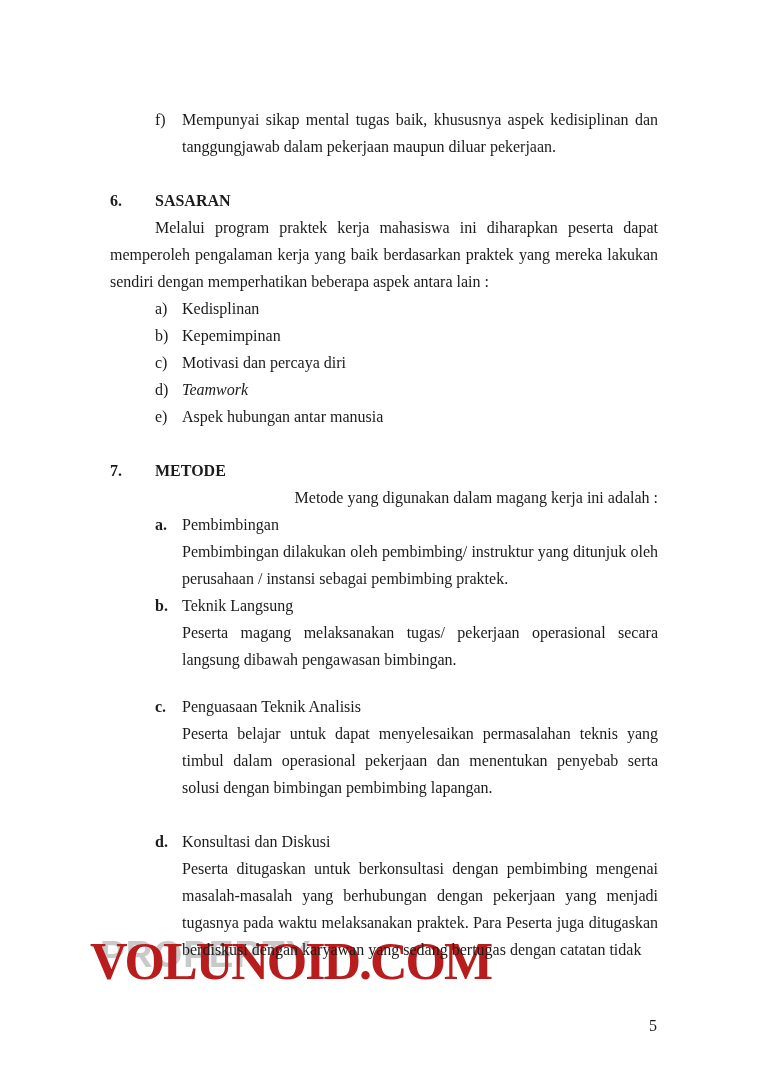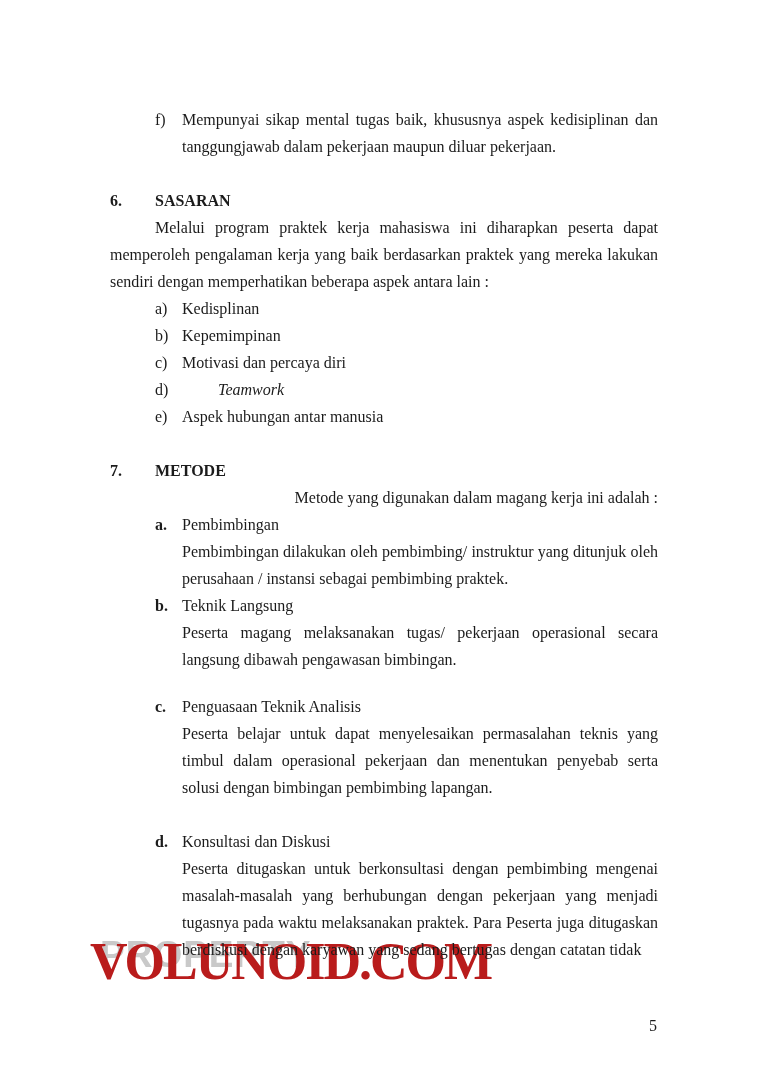--- a/index.html
+++ b/index.html
@@ -48,21 +48,21 @@
   .intro-line { margin: 0; padding-left: 45px; text-align: right; }
 
   .method { display: flex; }
   .method .marker { flex: 0 0 27px; margin-left: 45px; font-weight: 700; }
   .method .mbody { flex: 1; }
   .method-title { font-weight: 400; text-align: left; }
   .method-text { text-align: justify; }
 
   .mt-line { margin-top: 27px; }
   .mt-small { margin-top: 20px; }
-  .italic { font-style: italic; margin-left: 36px; }
+  .italic { font-style: italic; }
 
   .page-number {
     position: absolute; left: 649px; top: 1017px;
     font-size: 16px; z-index: 2;
   }
 </style>
 </head>
 <body>
 
 <div class="page">

